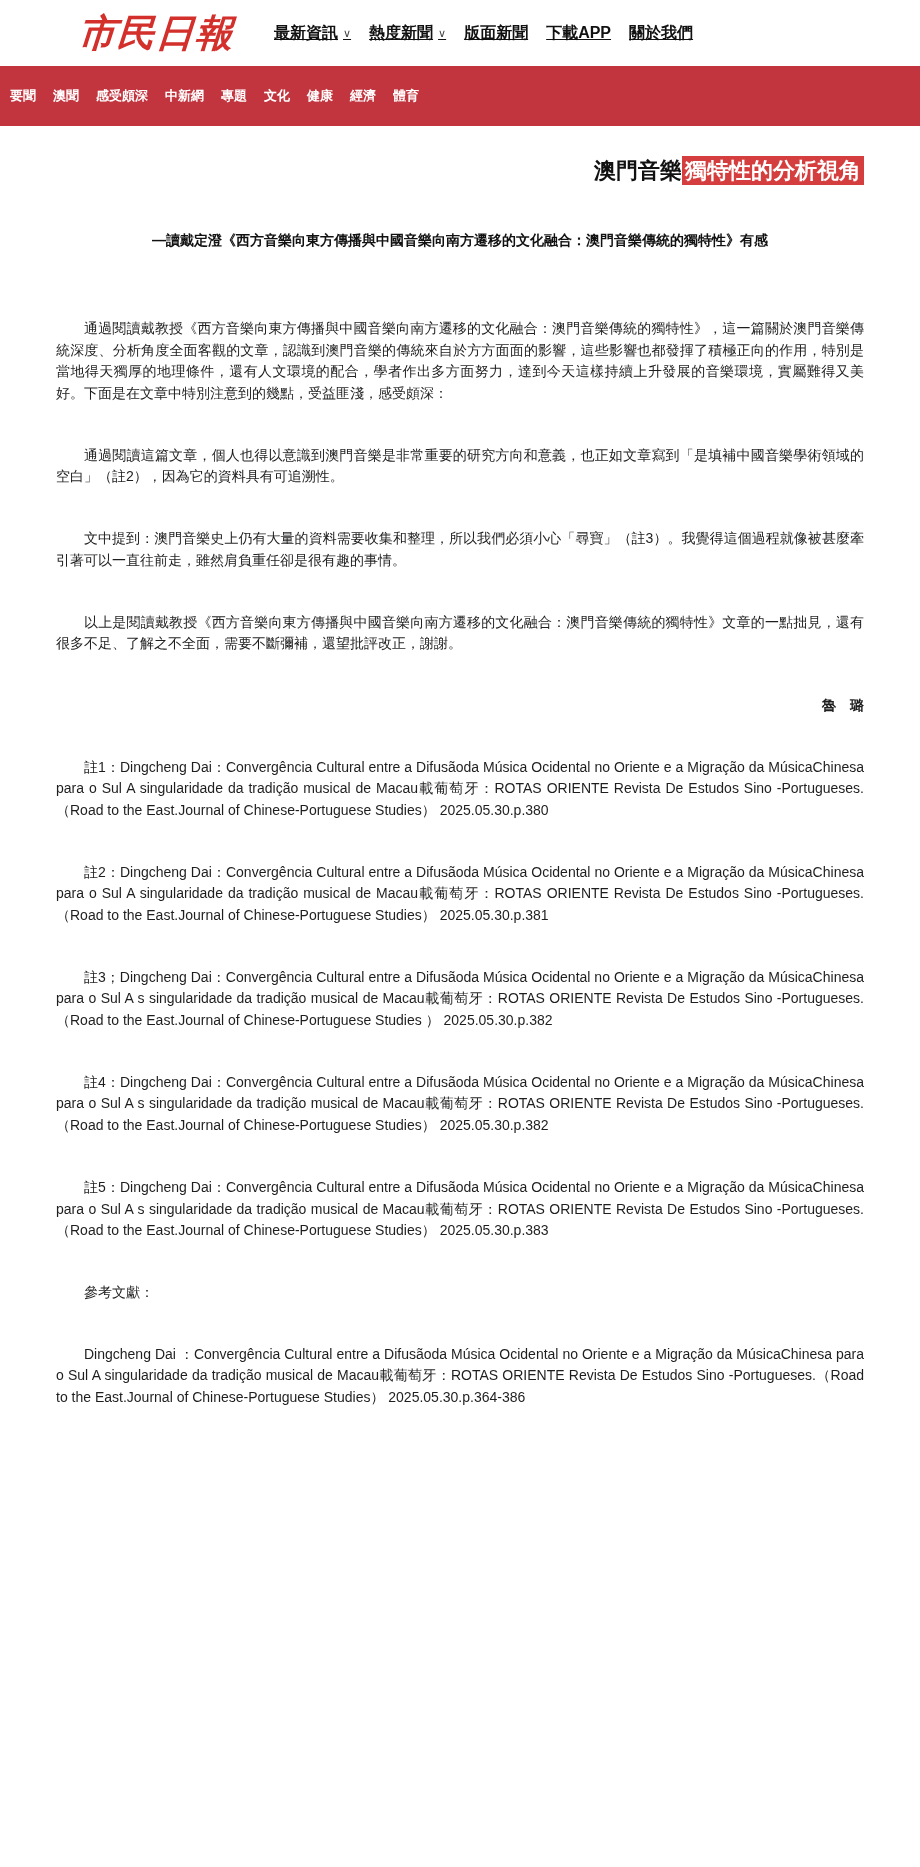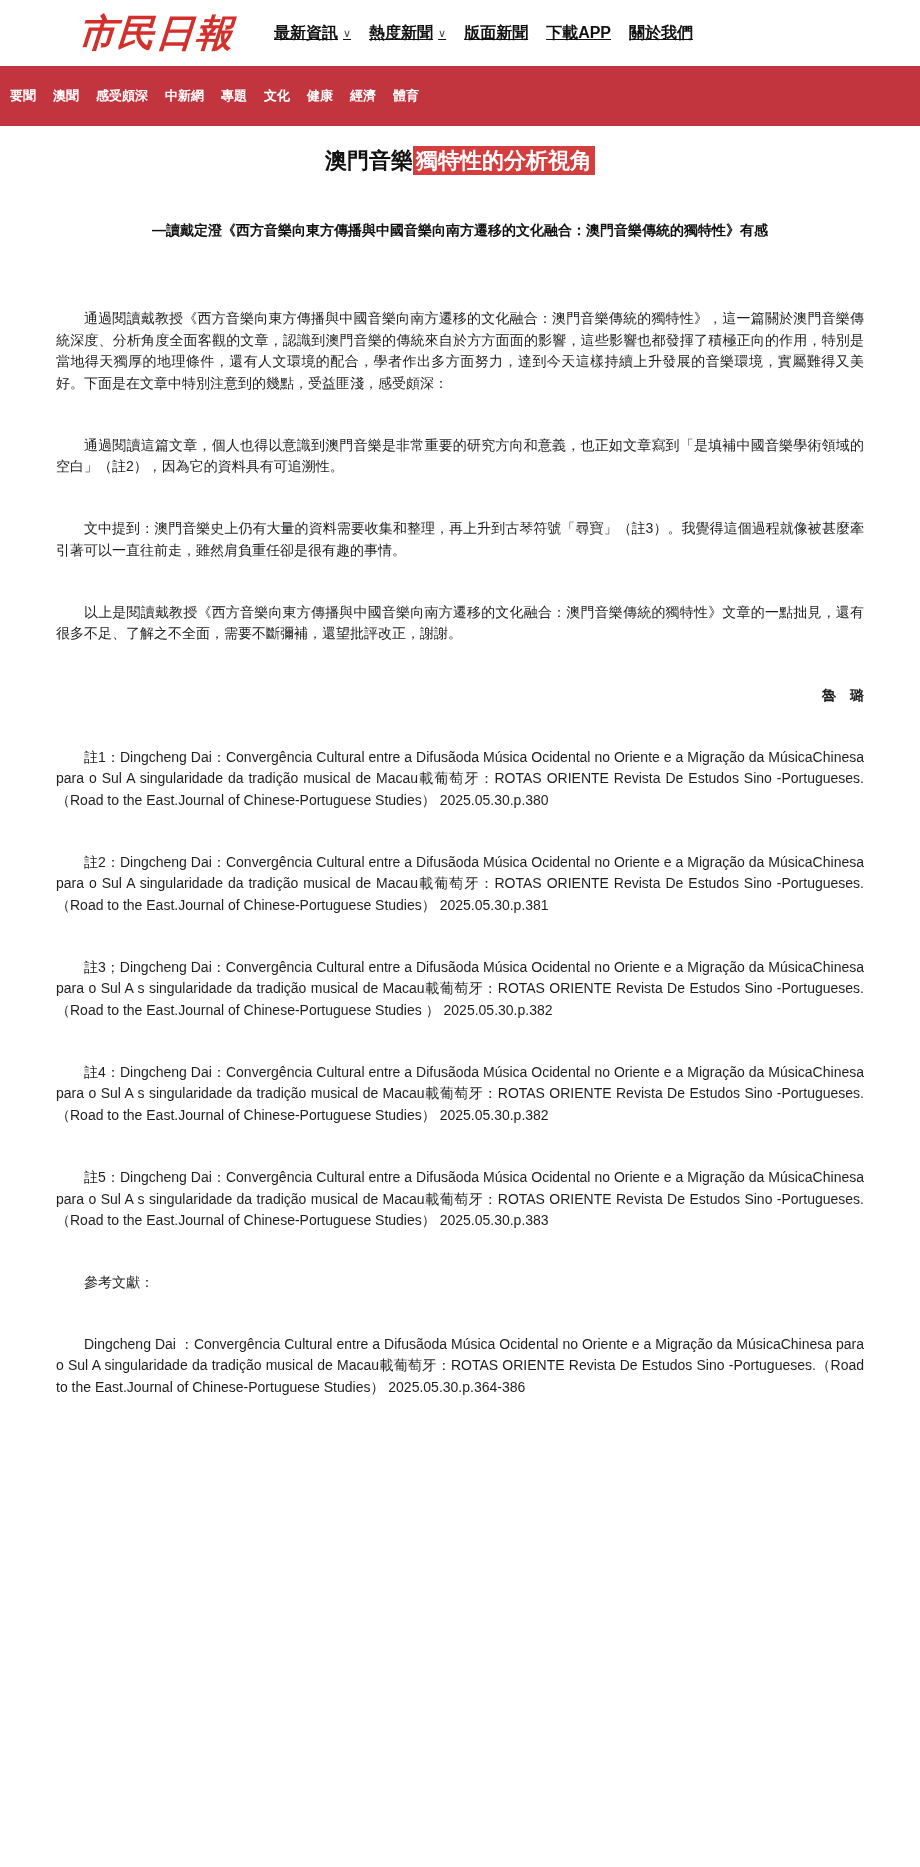--- a/index.html
+++ b/index.html
@@ -55,24 +55,24 @@
     align-items: center;
     gap: 17px;
     padding: 0 10px;
     font-size: 13px;
     font-weight: 700;
   }
   .rednav a { color: #ffffff; text-decoration: none; cursor: pointer; white-space: nowrap; }
   
   .article { padding: 0 56px 28px; }
   .title {
-    text-align: center;
+    text-align: right;
     font-size: 22px;
     font-weight: 700;
-    margin: 20px 0 0;
+    margin: 30px 0 0;
     color: #111111;
   }
   .hl {
     background: #d53e3e;
     color: #ffffff;
     padding: 2px 3px;
   }
   .subtitle {
     text-align: center;
     font-size: 14px;
@@ -119,21 +119,21 @@
   </nav>
 
   <main class="article">
 
     <h1 class="title"><span>澳門音樂</span><mark class="hl">獨特性的分析視角</mark></h1>
 
     <h2 class="subtitle">—讀戴定澄《西方音樂向東方傳播與中國音樂向南方遷移的文化融合：澳門音樂傳統的獨特性》有感</h2>
 
     <p class="first">通過閱讀戴教授《西方音樂向東方傳播與中國音樂向南方遷移的文化融合：澳門音樂傳統的獨特性》，這一篇關於澳門音樂傳統深度、分析角度全面客觀的文章，認識到澳門音樂的傳統來自於方方面面的影響，這些影響也都發揮了積極正向的作用，特別是當地得天獨厚的地理條件，還有人文環境的配合，學者作出多方面努力，達到今天這樣持續上升發展的音樂環境，實屬難得又美好。下面是在文章中特別注意到的幾點，受益匪淺，感受頗深：</p>
     <p>通過閱讀這篇文章，個人也得以意識到澳門音樂是非常重要的研究方向和意義，也正如文章寫到「是填補中國音樂學術領域的空白」（註2），因為它的資料具有可追溯性。</p>
-    <p>文中提到：澳門音樂史上仍有大量的資料需要收集和整理，再上升到古琴符號「尋寶」（註3）。我覺得這個過程就像被甚麼牽引著可以一直往前走，雖然肩負重任卻是很有趣的事情。</p>
+    <p>文中提到：澳門音樂史上仍有大量的資料需要收集和整理，所以我們必須小心「尋寶」（註3）。我覺得這個過程就像被甚麼牽引著可以一直往前走，雖然肩負重任卻是很有趣的事情。</p>
     <p>以上是閱讀戴教授《西方音樂向東方傳播與中國音樂向南方遷移的文化融合：澳門音樂傳統的獨特性》文章的一點拙見，還有很多不足、了解之不全面，需要不斷彌補，還望批評改正，謝謝。</p>
 
     <p class="author">魯　璐</p>
 
     <p>註1：Dingcheng Dai：Convergência Cultural entre a Difusãoda Música Ocidental no Oriente e a Migração da MúsicaChinesa para o Sul A singularidade da tradição musical de Macau載葡萄牙：ROTAS ORIENTE  Revista De Estudos Sino -Portugueses.（Road to the East.Journal of Chinese-Portuguese Studies） 2025.05.30.p.380</p>
     <p>註2：Dingcheng Dai：Convergência Cultural entre a Difusãoda Música Ocidental no Oriente e a Migração da MúsicaChinesa para o Sul A singularidade da tradição musical de Macau載葡萄牙：ROTAS ORIENTE  Revista De Estudos Sino -Portugueses.（Road to the East.Journal of Chinese-Portuguese Studies） 2025.05.30.p.381</p>
     <p>註3；Dingcheng Dai：Convergência Cultural entre a Difusãoda Música Ocidental no Oriente e a Migração da MúsicaChinesa para o Sul A s singularidade da tradição musical de Macau載葡萄牙：ROTAS ORIENTE  Revista De Estudos  Sino -Portugueses.（Road to the East.Journal of Chinese-Portuguese Studies ） 2025.05.30.p.382</p>
     <p>註4：Dingcheng Dai：Convergência Cultural entre a Difusãoda Música Ocidental no Oriente e a Migração da MúsicaChinesa para o Sul A s singularidade da tradição musical de Macau載葡萄牙：ROTAS ORIENTE  Revista De Estudos  Sino -Portugueses.（Road to the East.Journal of Chinese-Portuguese Studies） 2025.05.30.p.382</p>
     <p>註5：Dingcheng Dai：Convergência Cultural entre a Difusãoda Música Ocidental no Oriente e a Migração da MúsicaChinesa para o Sul A s singularidade da tradição musical de Macau載葡萄牙：ROTAS ORIENTE  Revista De Estudos  Sino -Portugueses.（Road to the East.Journal of Chinese-Portuguese Studies） 2025.05.30.p.383</p>
 

